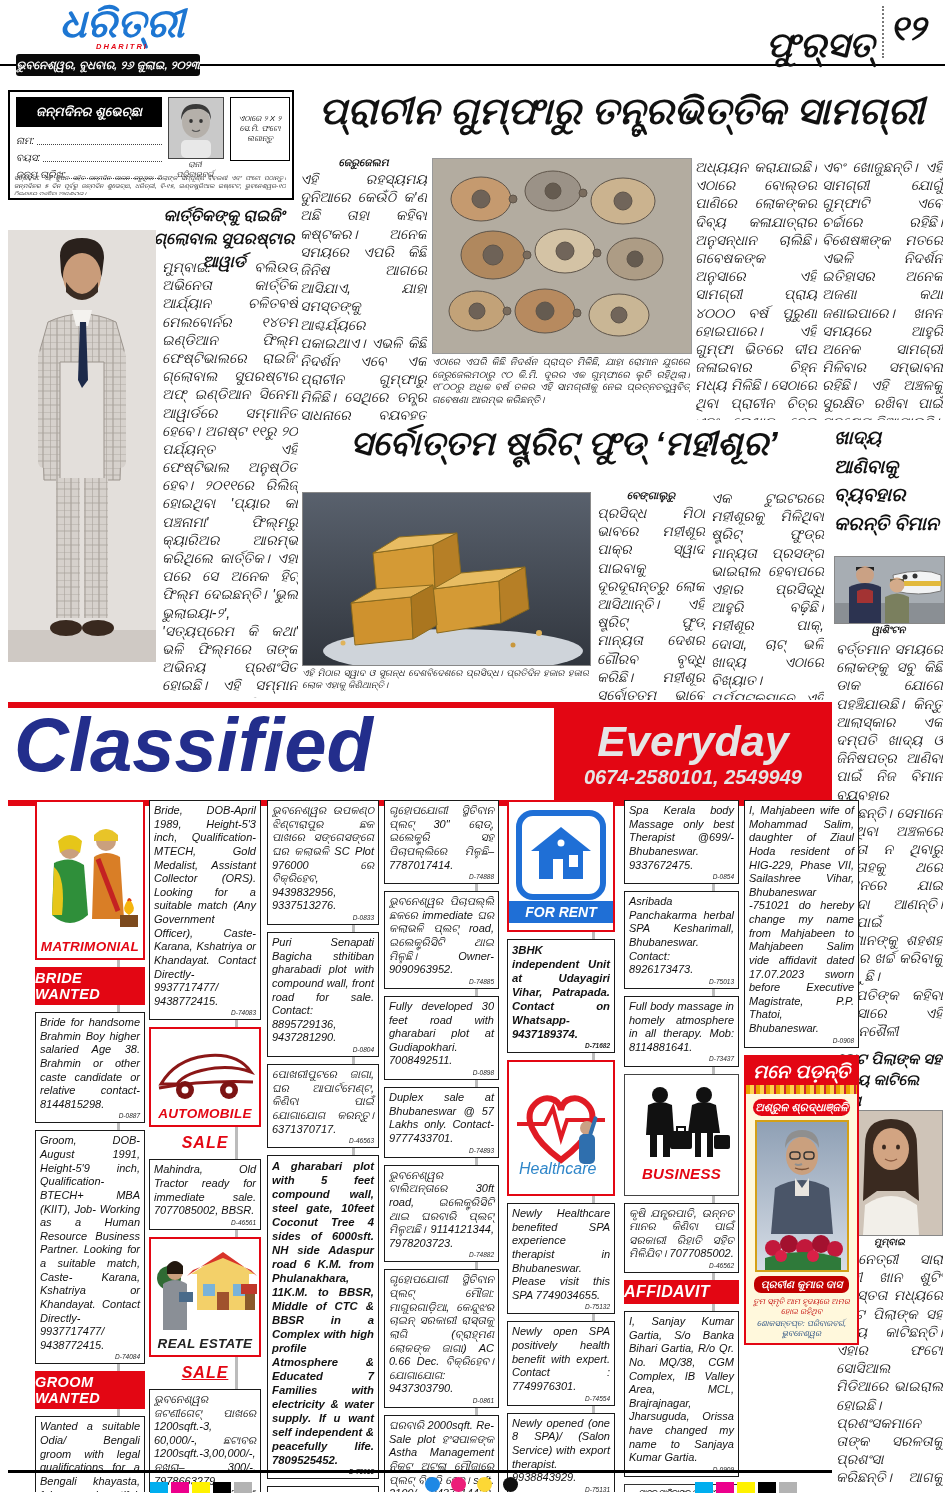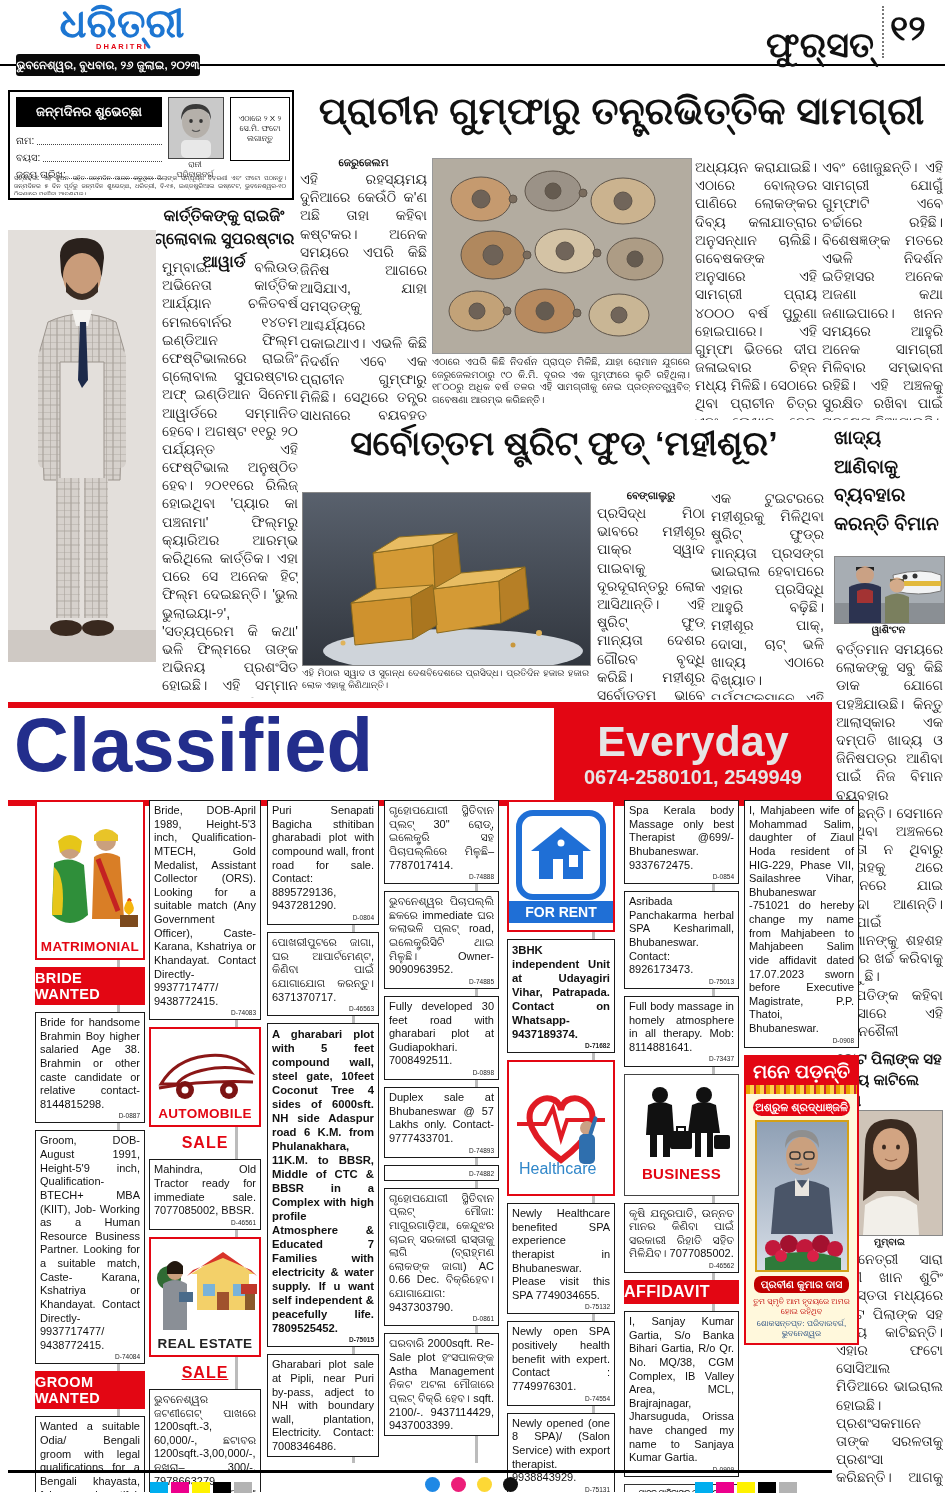--- a/index.html
+++ b/index.html
@@ -1,17 +1,17 @@
 <!DOCTYPE html>
 <html><head>
 <meta charset="utf-8">
 <style>
   html,body{margin:0;padding:0;background:#e8e8e8;}
   .page{position:relative;width:945px;height:1498px;background:#fff;margin:0 auto;
-        font-family:"Liberation Sans",sans-serif;color:#111;overflow:hidden;}
+        font-family:"Liberation Sans",sans-serif;color:#111;overflow:hidden;font-style:italic;}
   .abs{position:absolute;}
   .ob{font-size:14px;line-height:1.3;text-align:justify;overflow:hidden;color:#1a1a1a;}
   .byline{font-weight:bold;font-size:10.5px;text-align:center;}
   .cap{font-size:9.8px;line-height:1.3;text-align:justify;overflow:hidden;}
   .col{position:absolute;display:flex;flex-direction:column;gap:7px;overflow:hidden;margin-left:27px;}
   .ad{border:1.3px solid #1a1a1a;padding:3px 4px 2px 4px;font-size:11px;line-height:1.24;
       text-align:justify;background:#fff;flex:0 0 auto;}
   .ad.bold{font-weight:bold;font-size:11.3px;}
   .ad .ref{display:block;text-align:right;font-size:6.5px;margin-top:1px;color:#222;}
   .redhead{background:#e30613;color:#fff;font-weight:bold;font-size:14.5px;text-align:left;
@@ -293,32 +293,33 @@
         <rect x="26" y="48" width="14" height="10" fill="#4a6b8a"></rect>
       </svg>
       <div class="lbl" style="color:#222;">REAL ESTATE</div>
     </div>
     <div class="salelbl" style="text-decoration:underline;">SALE</div>
     <div class="ad"><span>ଭୁବନେଶ୍ୱର ଜଟଣୀଗେଟ୍ ପାଖରେ 1200sqft.-3, 60,000/-, ଛଟାବର 1200sqft.-3,00,000/-, ନଖରା– 300/-. 7978663279.</span><span class="ref">D-74895</span></div>
 
   </div>
 
   <div class="col" style="left:240px;top:800px;width:112px;height:692px;">
+    <div class="ad"><span>ଭୁବନେଶ୍ୱର ଉପକଣ୍ଠ ଝିଣ୍ଟାରାପୁର ଛକ ପାଖରେ ସଙ୍ଗେସଙ୍ଗେ ଘର କଲାଭଳି SC Plot 976000 ରେ ବିକ୍ରିହେବ, 9439832956, 9337513276.</span><span class="ref">D-0833</span></div>
     <div class="ad"><span>Puri Senapati Bagicha sthitiban gharabadi plot with compound wall, front road for sale. Contact: 8895729136, 9437281290.</span><span class="ref">D-0804</span></div>
     <div class="ad"><span>ପୋଖରୀପୁଟରେ ଜାଗା, ଘର ଆପାର୍ଟମେଣ୍ଟ, କିଣିବା ପାଇଁ ଯୋଗାଯୋଗ କରନ୍ତୁ। 6371370717.</span><span class="ref">D-46563</span></div>
     <div class="ad bold"><span>A gharabari plot with 5 feet compound wall, steel gate, 10feet Coconut Tree 4 sides of 6000sft. NH side Adaspur road 6 K.M. from Phulanakhara, 11K.M. to BBSR, Middle of CTC &amp; BBSR in a Complex with high profile Atmosphere &amp; Educated 7 Families with electricity &amp; water supply. If u want self independent &amp; peacefully life. 7809525452.</span><span class="ref">D-75015</span></div>
     <div class="ad"><span>Gharabari plot sale at Pipli, near Puri by-pass, adject to NH with boundary wall, plantation, Electricity. Contact: 7008346486.</span></div>
   </div>
 
   <div class="col" style="left:357px;top:800px;width:115px;height:692px;">
     <div class="ad"><span>ଗୃହୋପଯୋଗୀ ସ୍ଥିତିବାନ ପ୍ଲଟ୍ 30" ରୋଡ୍, ଇଲେକ୍ଟ୍ରି ସହ ପିଚାପଲ୍ଲିରେ ମିଳୁଛି– 7787017414.</span><span class="ref">D-74888</span></div>
     <div class="ad"><span>ଭୁବନେଶ୍ୱର ପିଚାପଲ୍ଲି ଛକରେ immediate ଘର କଲାଭଳି ପ୍ଲଟ୍ road, ଇଲେକ୍ଟ୍ରିସିଟି ଥାଇ ମିଳୁଛି। Owner-9090963952.</span><span class="ref">D-74885</span></div>
     <div class="ad"><span>Fully developed 30 feet road with gharabari plot at Gudiapokhari. 7008492511.</span><span class="ref">D-0898</span></div>
     <div class="ad"><span>Duplex sale at Bhubaneswar @ 57 Lakhs only. Contact- 9777433701.</span><span class="ref">D-74893</span></div>
-    <div class="ad"><span class="ref">D-74882</span></div>
+    <div class="ad"><span>ଭୁବନେଶ୍ୱର ବାଲିଅନ୍ତାରେ 30ft road, ଇଲେକ୍ଟ୍ରିସିଟି ଥାଇ ଘରବାରି ପ୍ଲଟ୍ ମିଳୁଅଛି। 9114121344, 7978203723.</span><span class="ref">D-74882</span></div>
     <div class="ad"><span>ଗୃହୋପଯୋଗୀ ସ୍ଥିତିବାନ ପ୍ଲଟ୍ ମୌଜା: ମାଗୁରଗାଡ଼ିଆ, କେନ୍ଦୁଝର ଚାଇନ୍ ସରକାରୀ ରାସ୍ତାକୁ ଲାଗି (ବ୍ରାହ୍ମଣ ଲୋକଙ୍କ ଜାଗା) AC 0.66 Dec. ବିକ୍ରିହେବ। ଯୋଗାଯୋଗ: 9437303790.</span><span class="ref">D-0861</span></div>
     <div class="ad"><span>ଘରବାରି 2000sqft. Re-Sale plot ହଂସପାଳଙ୍କ Astha Management ନିକଟ ଅଟଳା ମୌଜାରେ ପ୍ଲଟ୍ ବିକ୍ରି ହେବ। sqft. 2100/-. 9437114429, 9437003399.</span></div>
 
   </div>
 
   <div class="col" style="left:480px;top:800px;width:108px;height:692px;">
     <div class="iconbox" style="height:128px;justify-content:center;">
       <svg width="92" height="92" viewBox="0 0 92 92">
         <rect x="4" y="4" width="84" height="84" rx="14" fill="#fff" stroke="#1f6fd6" stroke-width="6"></rect>
         <polygon points="46,18 76,42 68,42 68,70 24,70 24,42 16,42" fill="#1f6fd6"></polygon>

